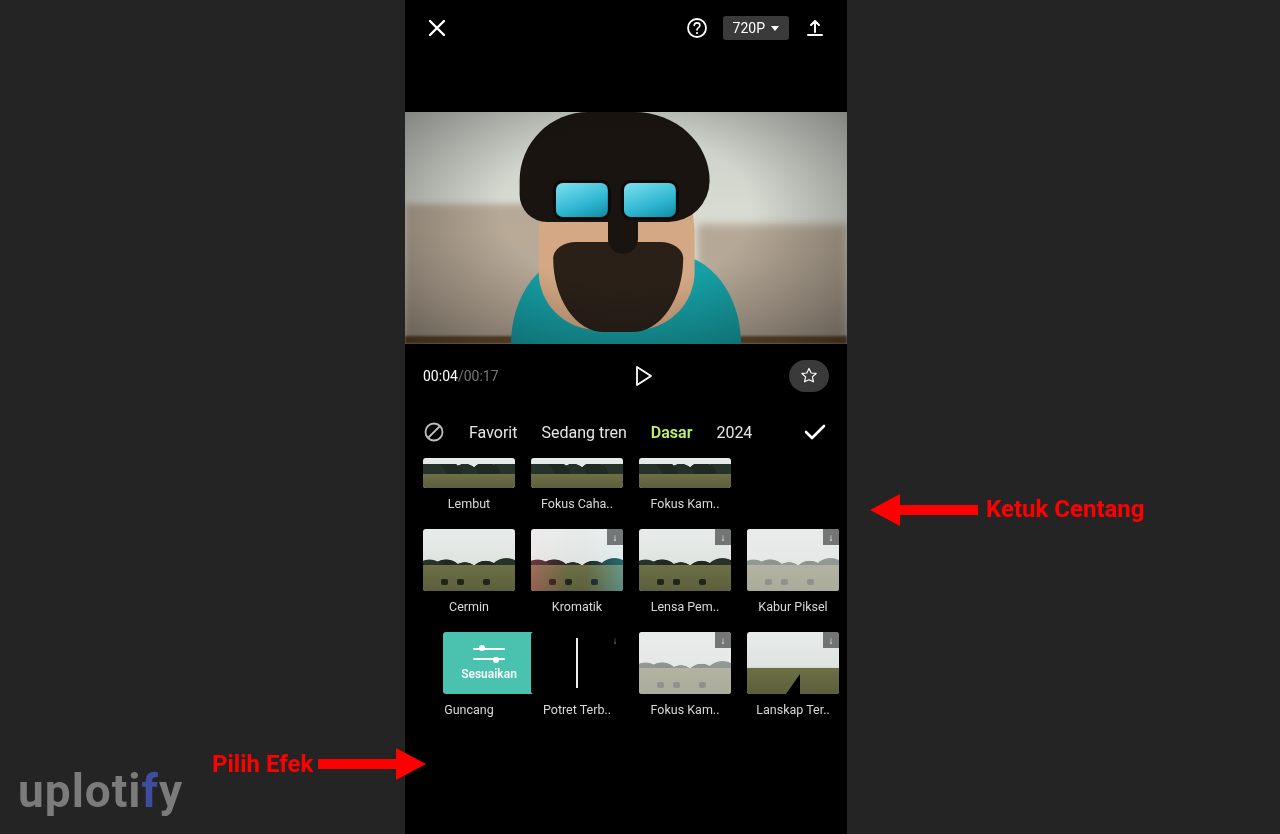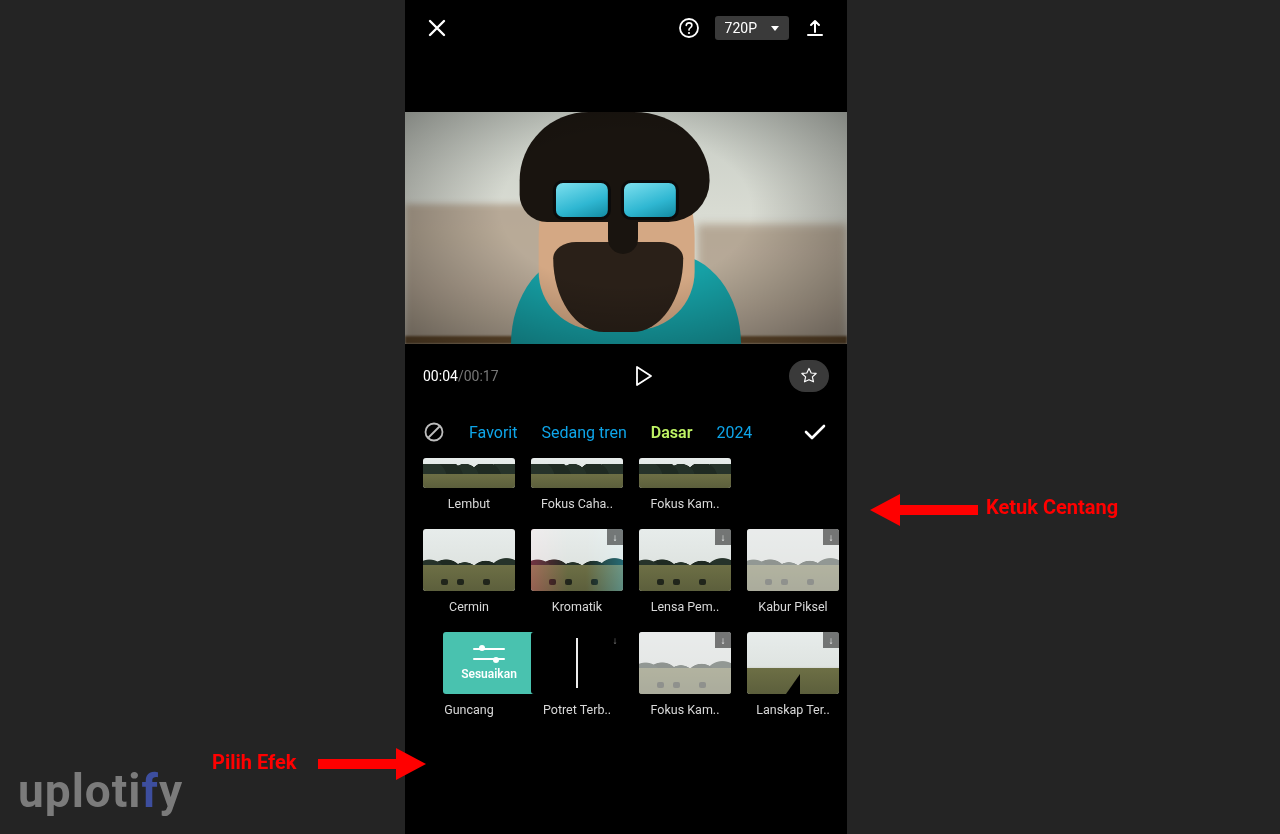--- a/index.html
+++ b/index.html
@@ -34,21 +34,21 @@
   .icon-btn {
     width: 32px; height: 32px;
     display: flex; align-items: center; justify-content: center;
     color: #fff;
   }
   .res-pill {
     background: #3a3a3a;
     border-radius: 3px;
     padding: 4px 10px;
     font-size: 14px;
-    display: flex; align-items: center; gap: 14px;
+    display: flex; align-items: center; gap: 6px;
     color: #fff;
   }
   .res-pill .caret {
     width: 0; height: 0;
     border-left: 4px solid transparent;
     border-right: 4px solid transparent;
     border-top: 5px solid #fff;
   }
 
   
@@ -91,21 +91,21 @@
 
   
   .tabs {
     height: 48px;
     display:flex; align-items:center;
     gap: 24px;
     padding: 0 18px;
     font-size: 16px;
   }
   .tabs .none-btn { width:22px; height:22px; }
-  .tab { color:#0ea5e9; white-space:nowrap; }
+  .tab { color:#e5e5e5; white-space:nowrap; }
   .tab.active { color:#bef264; font-weight:600; }
   .tick { margin-left:auto; width:28px; height:28px; display:flex; align-items:center; justify-content:center; }
 
   
   .effects {
     padding: 0 18px 18px;
     display:grid;
     grid-template-columns: repeat(4, 92px);
     column-gap: 16px;
     row-gap: 14px;
@@ -163,21 +163,21 @@
   .thumb.potret { background:#000; }
   .thumb.potret .bar { position:absolute; left:50%; top:6px; bottom:6px; width:2px; background:#eee; transform:translateX(-50%);}    
 
   .thumb.split { background:#000; }
   .thumb.split .half{ position:absolute; top:0; bottom:0; width:50%; overflow:hidden; }
   .thumb.split .half.l{ left:0; } .thumb.split .half.r{ right:0; }
   .thumb.split .half .meadow-sky{ transform:none; }
   .thumb.split .tri{ position:absolute; bottom:0; left:42%; width:0; height:0; border-left:14px solid transparent; border-right:0 solid transparent; border-bottom:20px solid #000; }
 
   
-  .annot { position:absolute; font-weight:700; font-size:20px; color:#f00; white-space:nowrap; pointer-events:none; }
+  .annot { position:absolute; font-weight:700; font-size:24px; color:#f00; white-space:nowrap; pointer-events:none; }
   .arrow { position:absolute; pointer-events:none; }
   .arrow svg { display:block; }
 
   
   .watermark {
     position:absolute; left:18px; bottom:16px;
     font-size:46px; font-weight:700; letter-spacing:1px;
     color:#7b7b7b;
   }
   .watermark .accent { color:#3d4e9e; }

